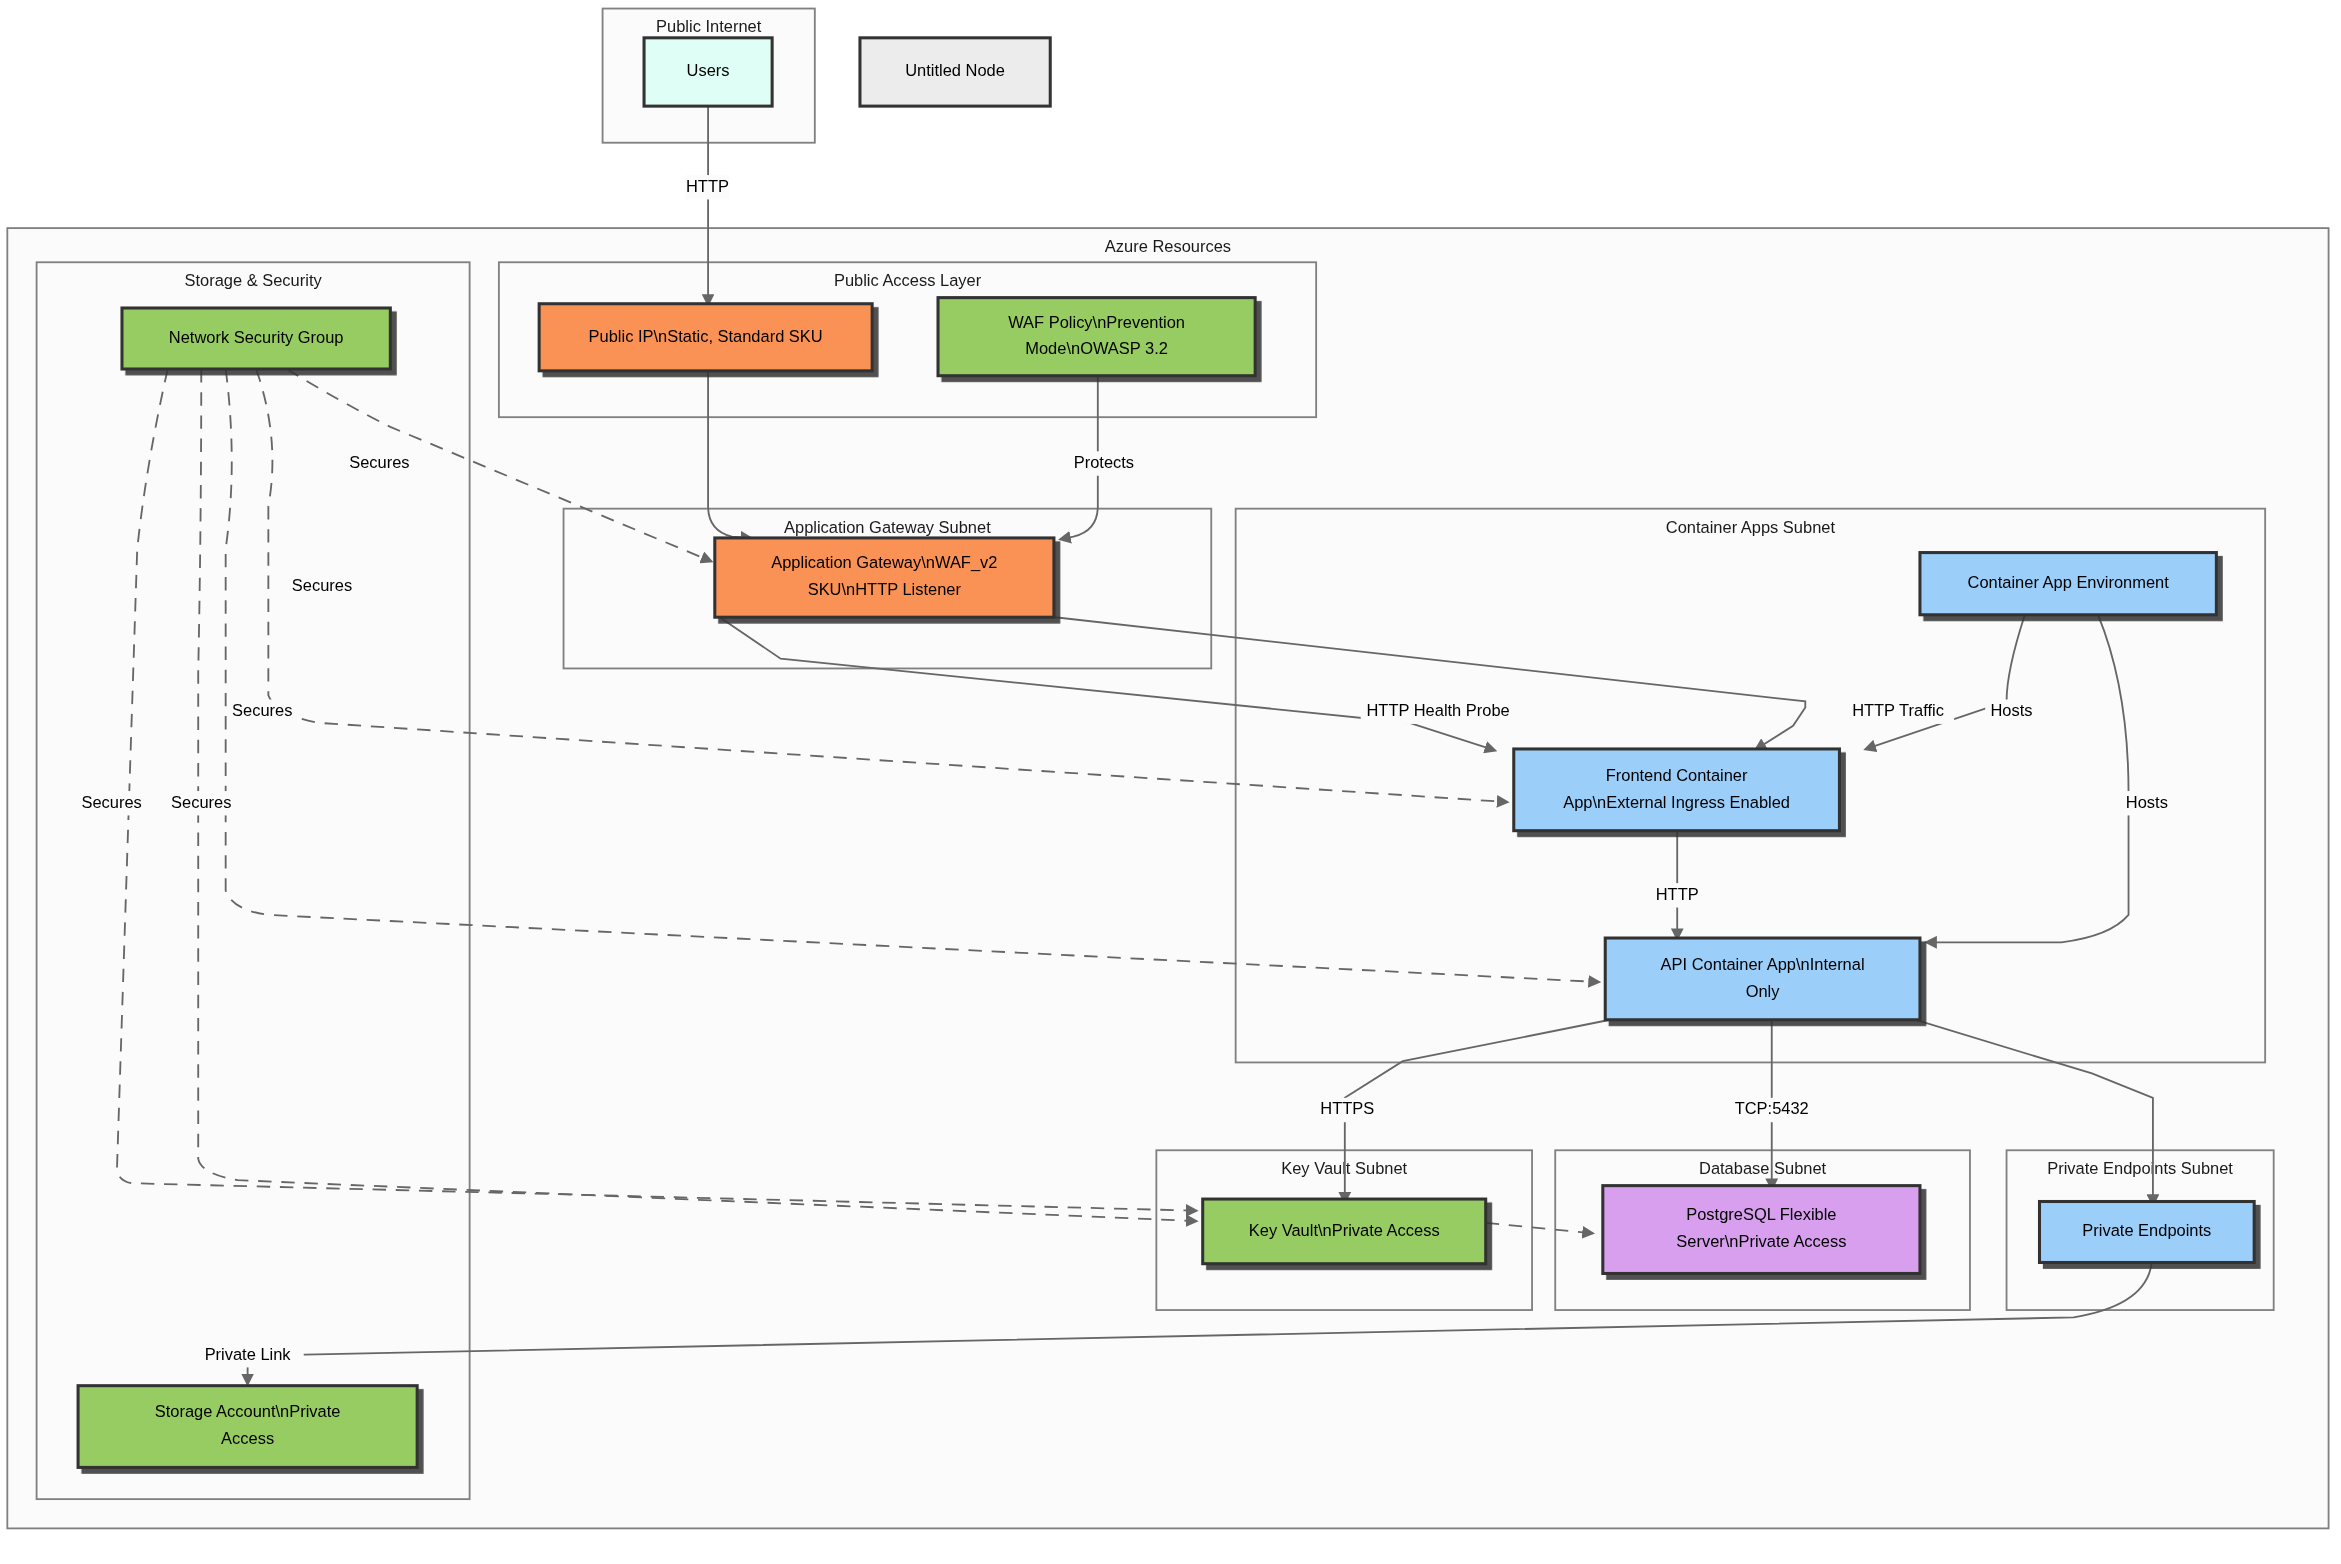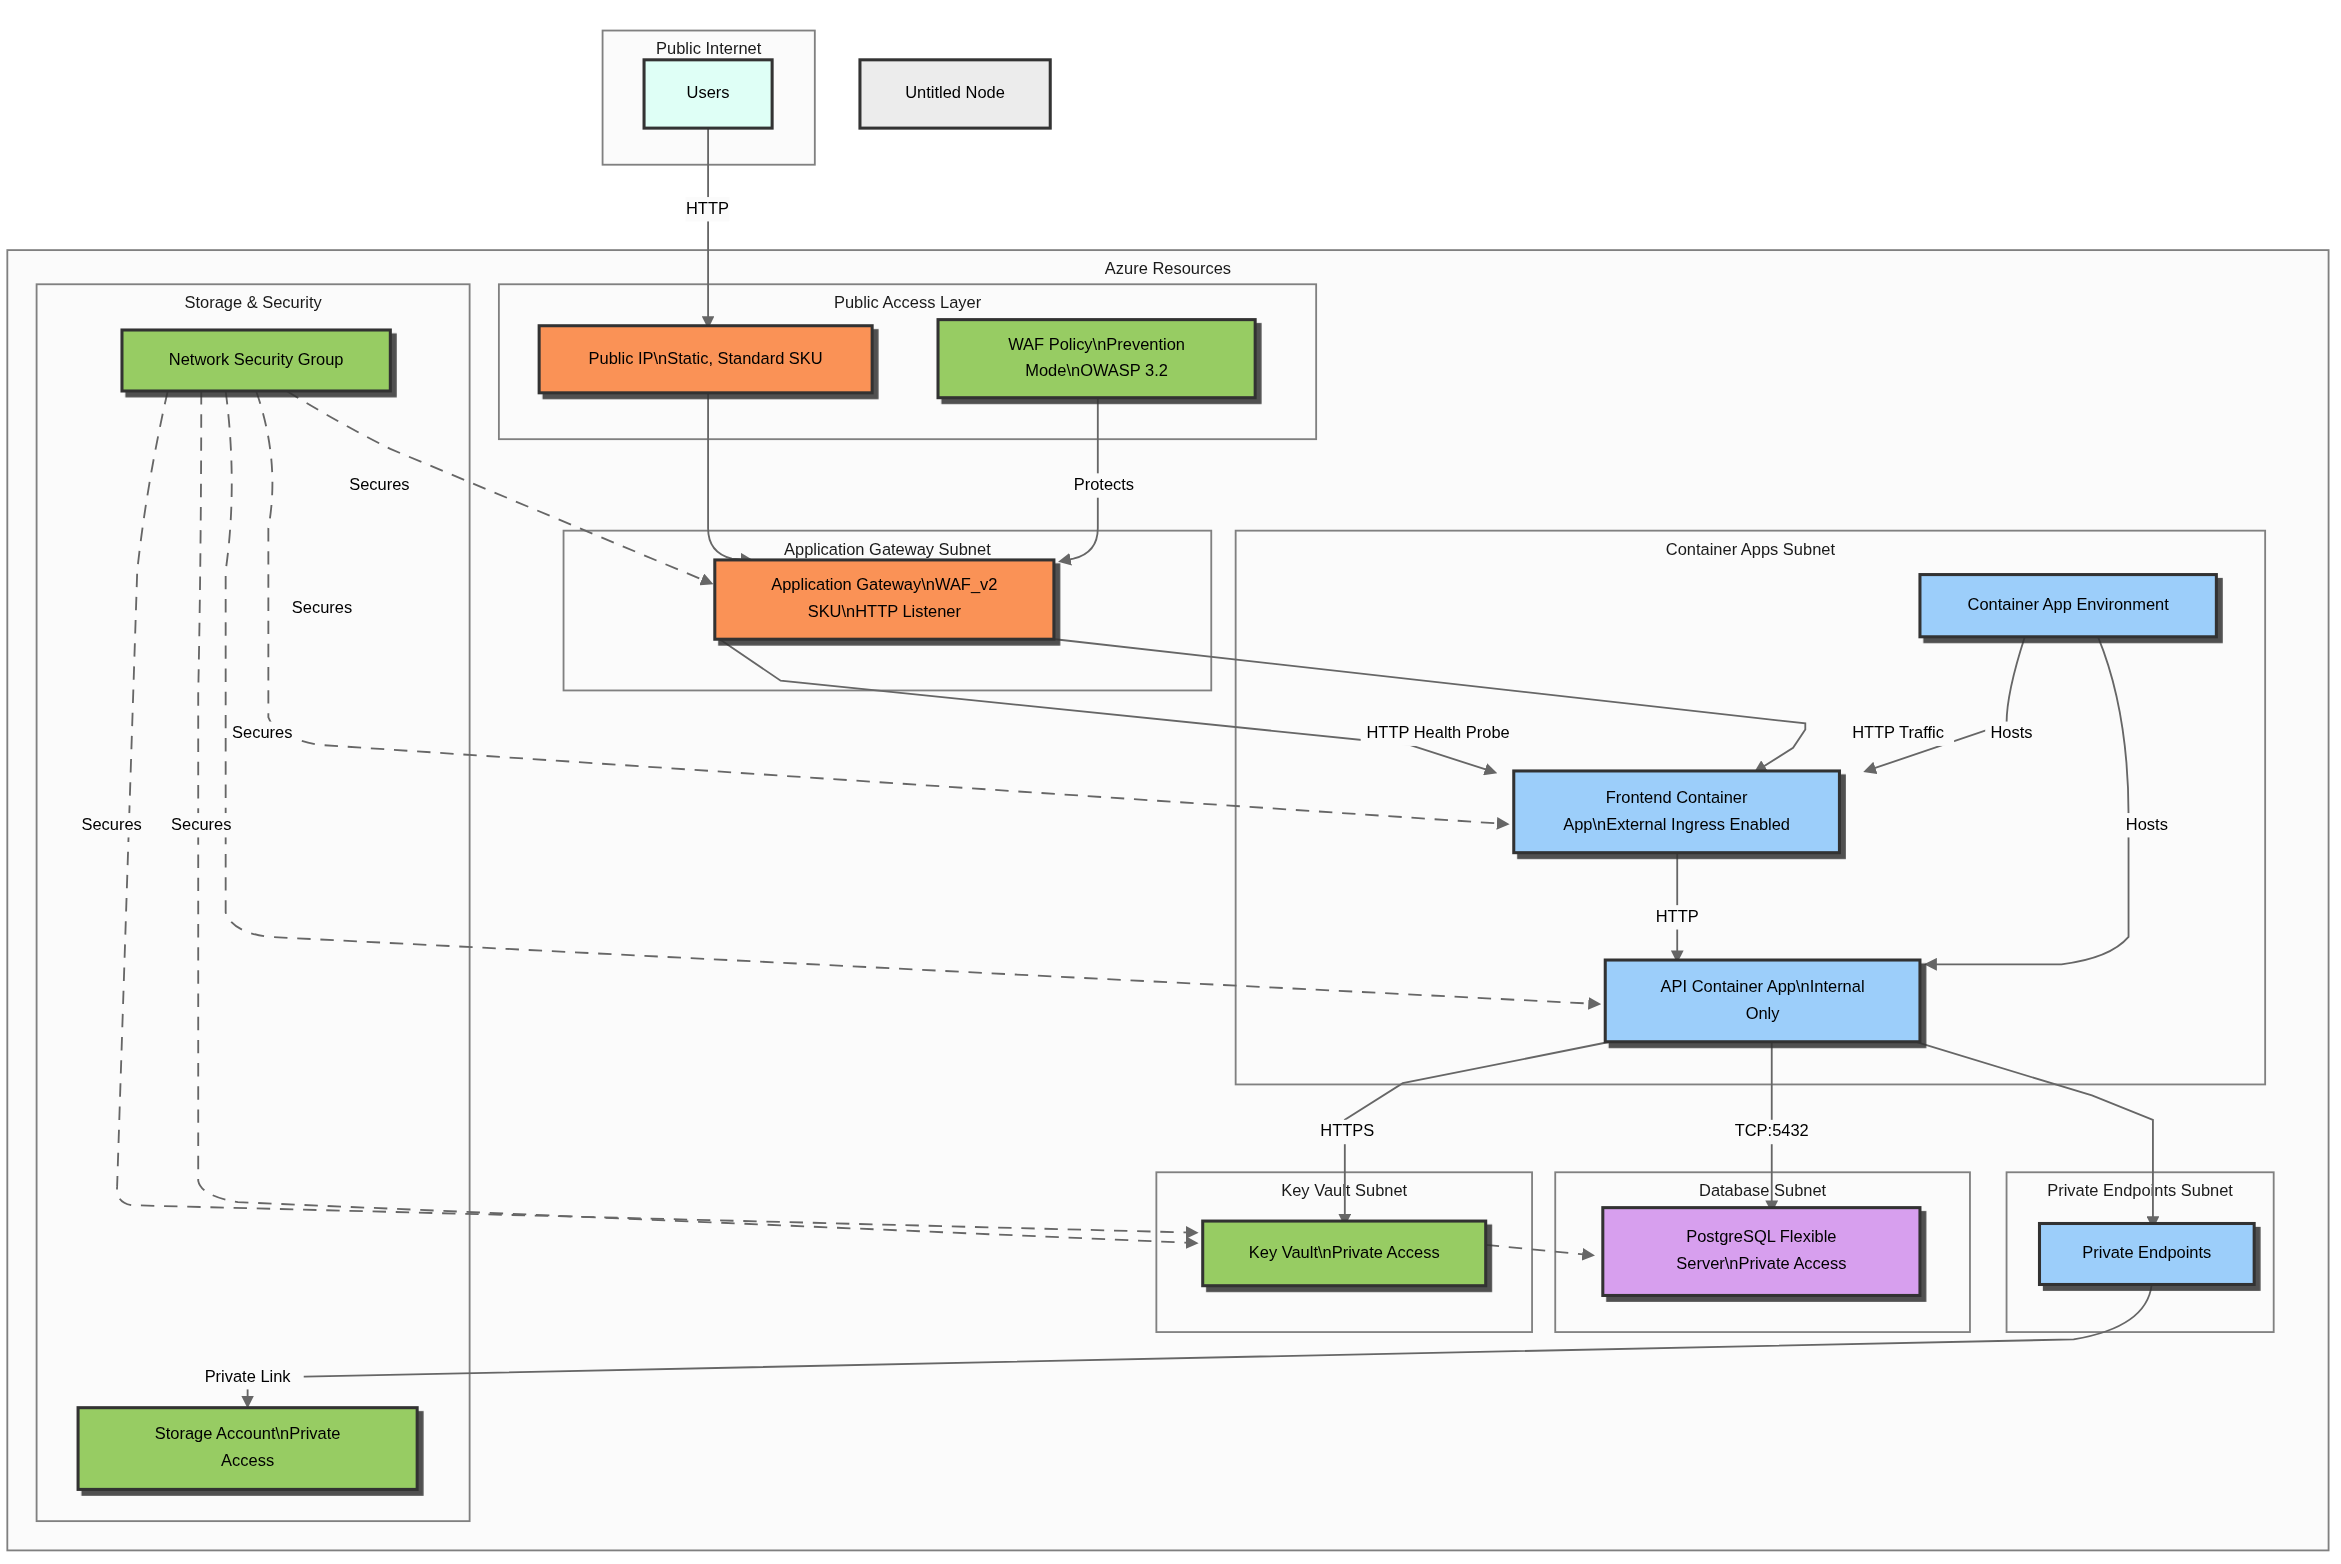--- a/index.html
+++ b/index.html
@@ -11,21 +11,20 @@
   body {
     width: 2342px;
     height: 1565px;
     font-family: "Liberation Sans", sans-serif;
     overflow: hidden;
   }
   #diagram-root {
     position: relative;
     width: 2342px;
     height: 1191px;
-    margin-top: 22px;
   }
   svg#diagram {
     display: block;
     width: 2342px;
     height: 1565px;
   }
   .cluster-rect {
     fill: #fbfbfb;
     stroke: #808080;
     stroke-width: 3;

